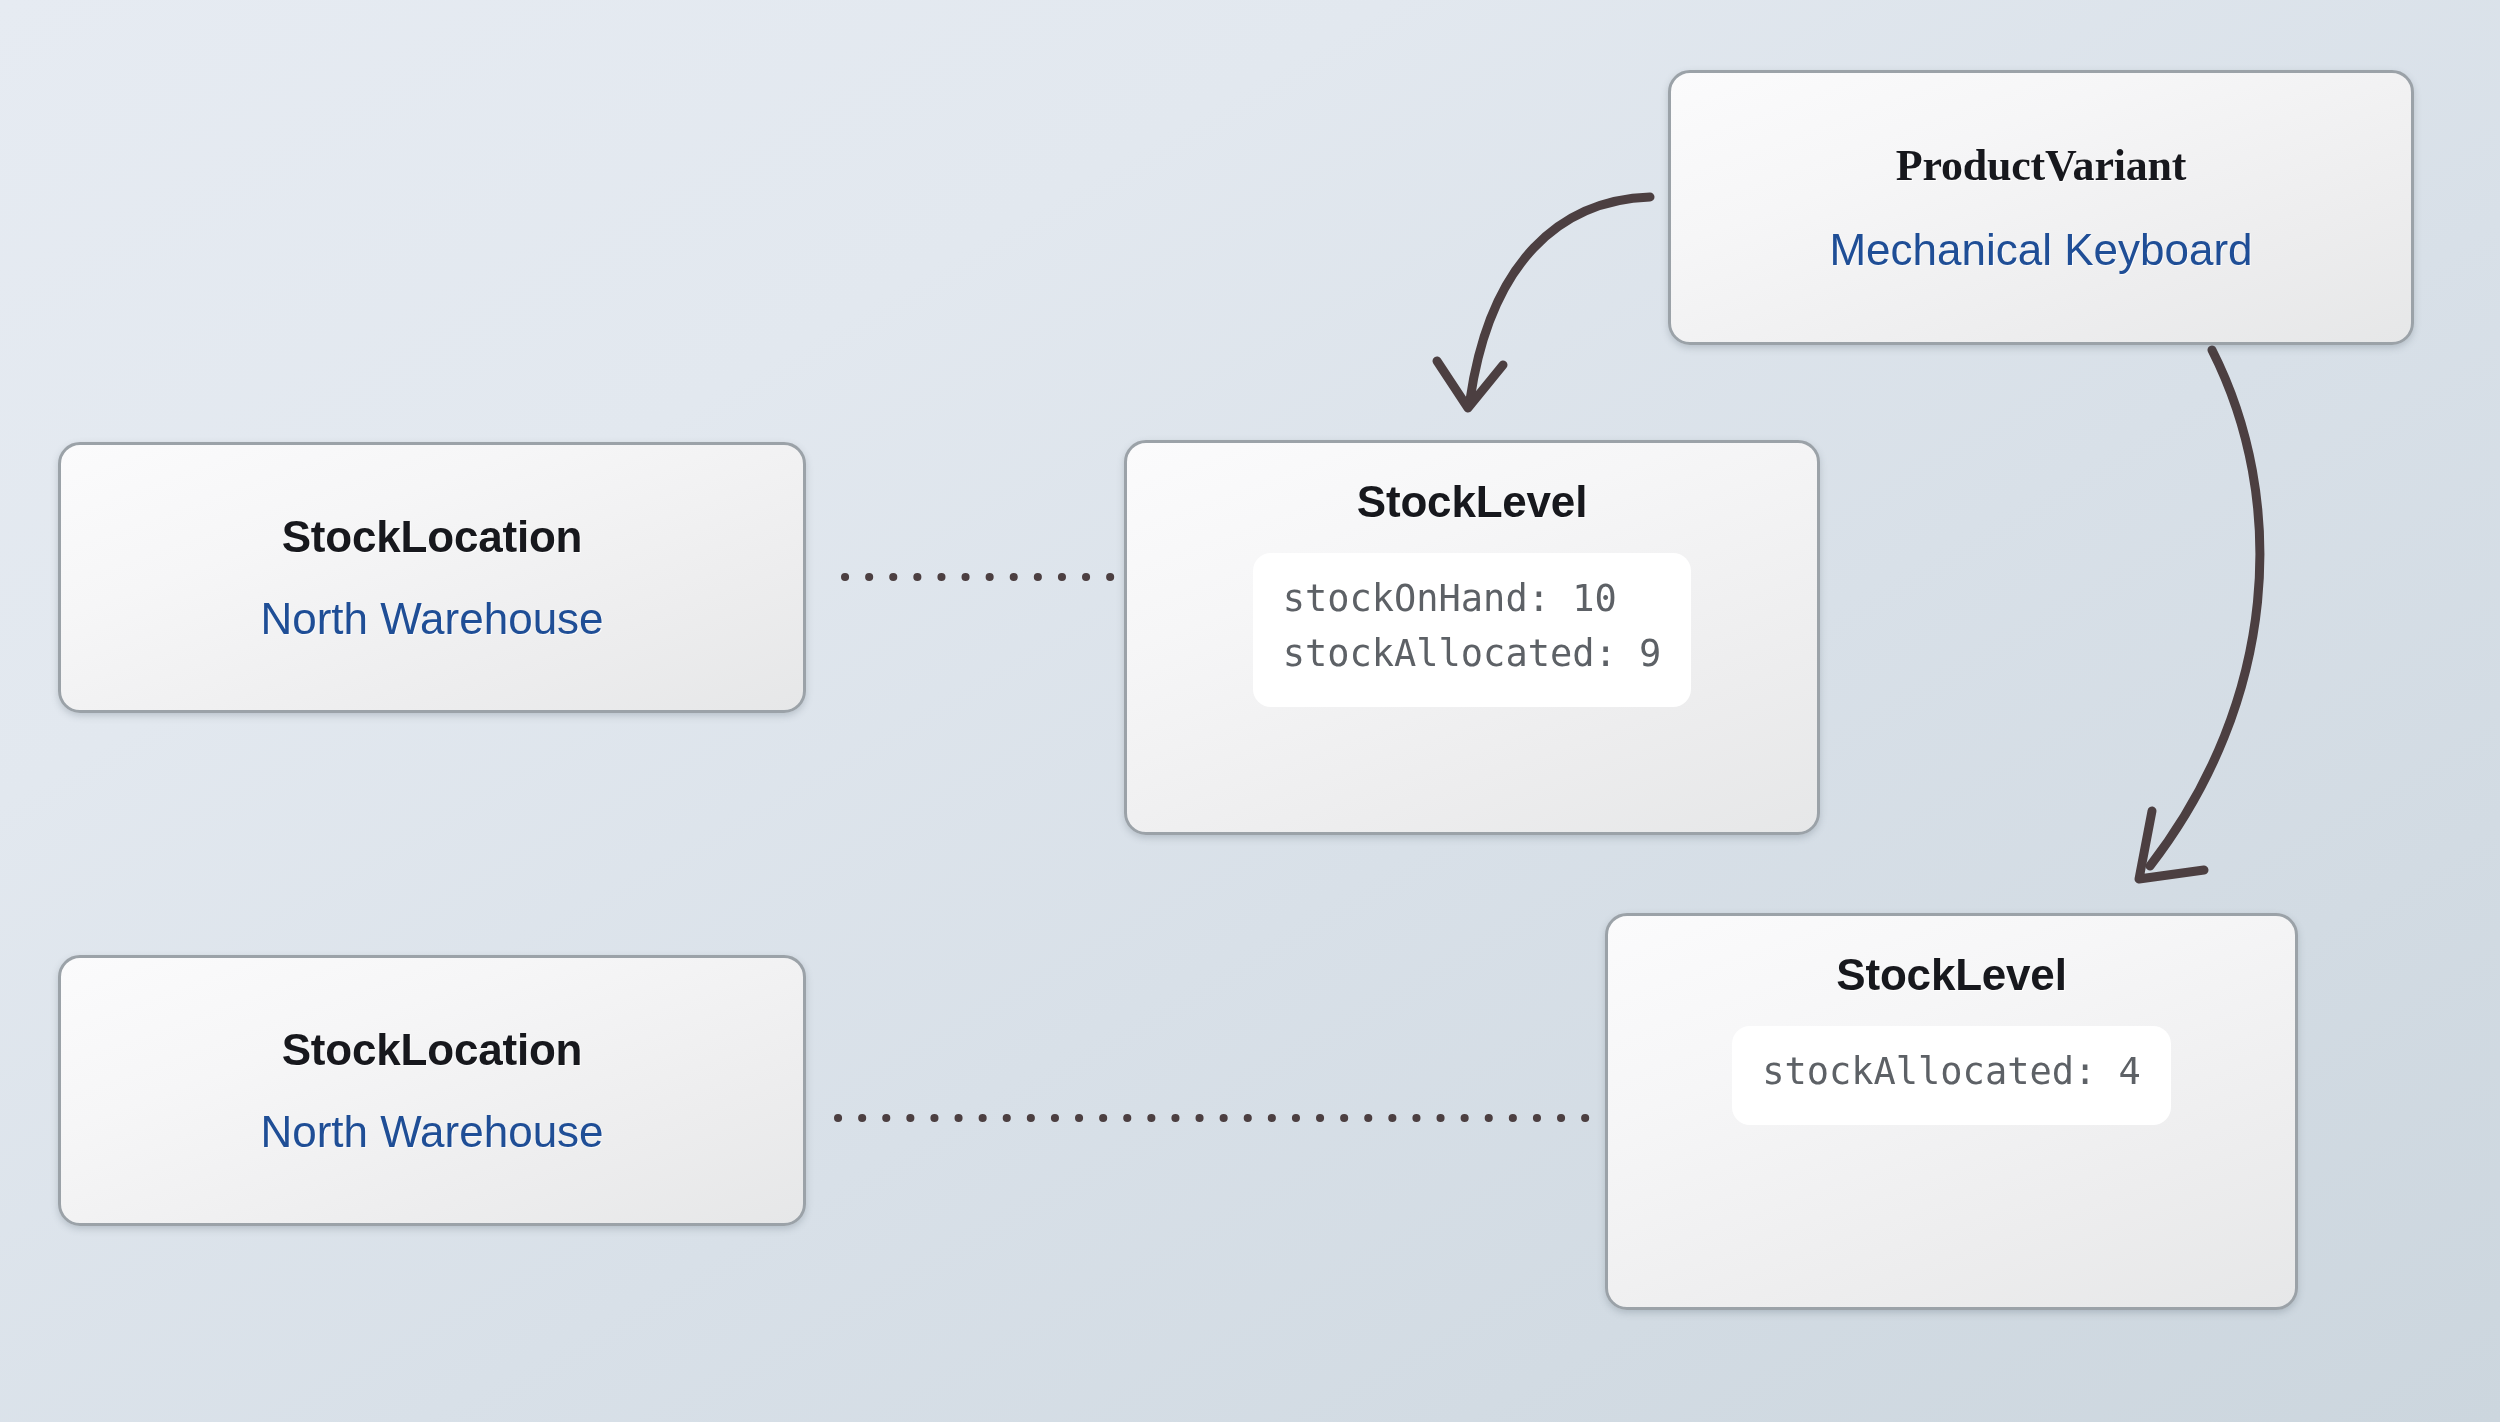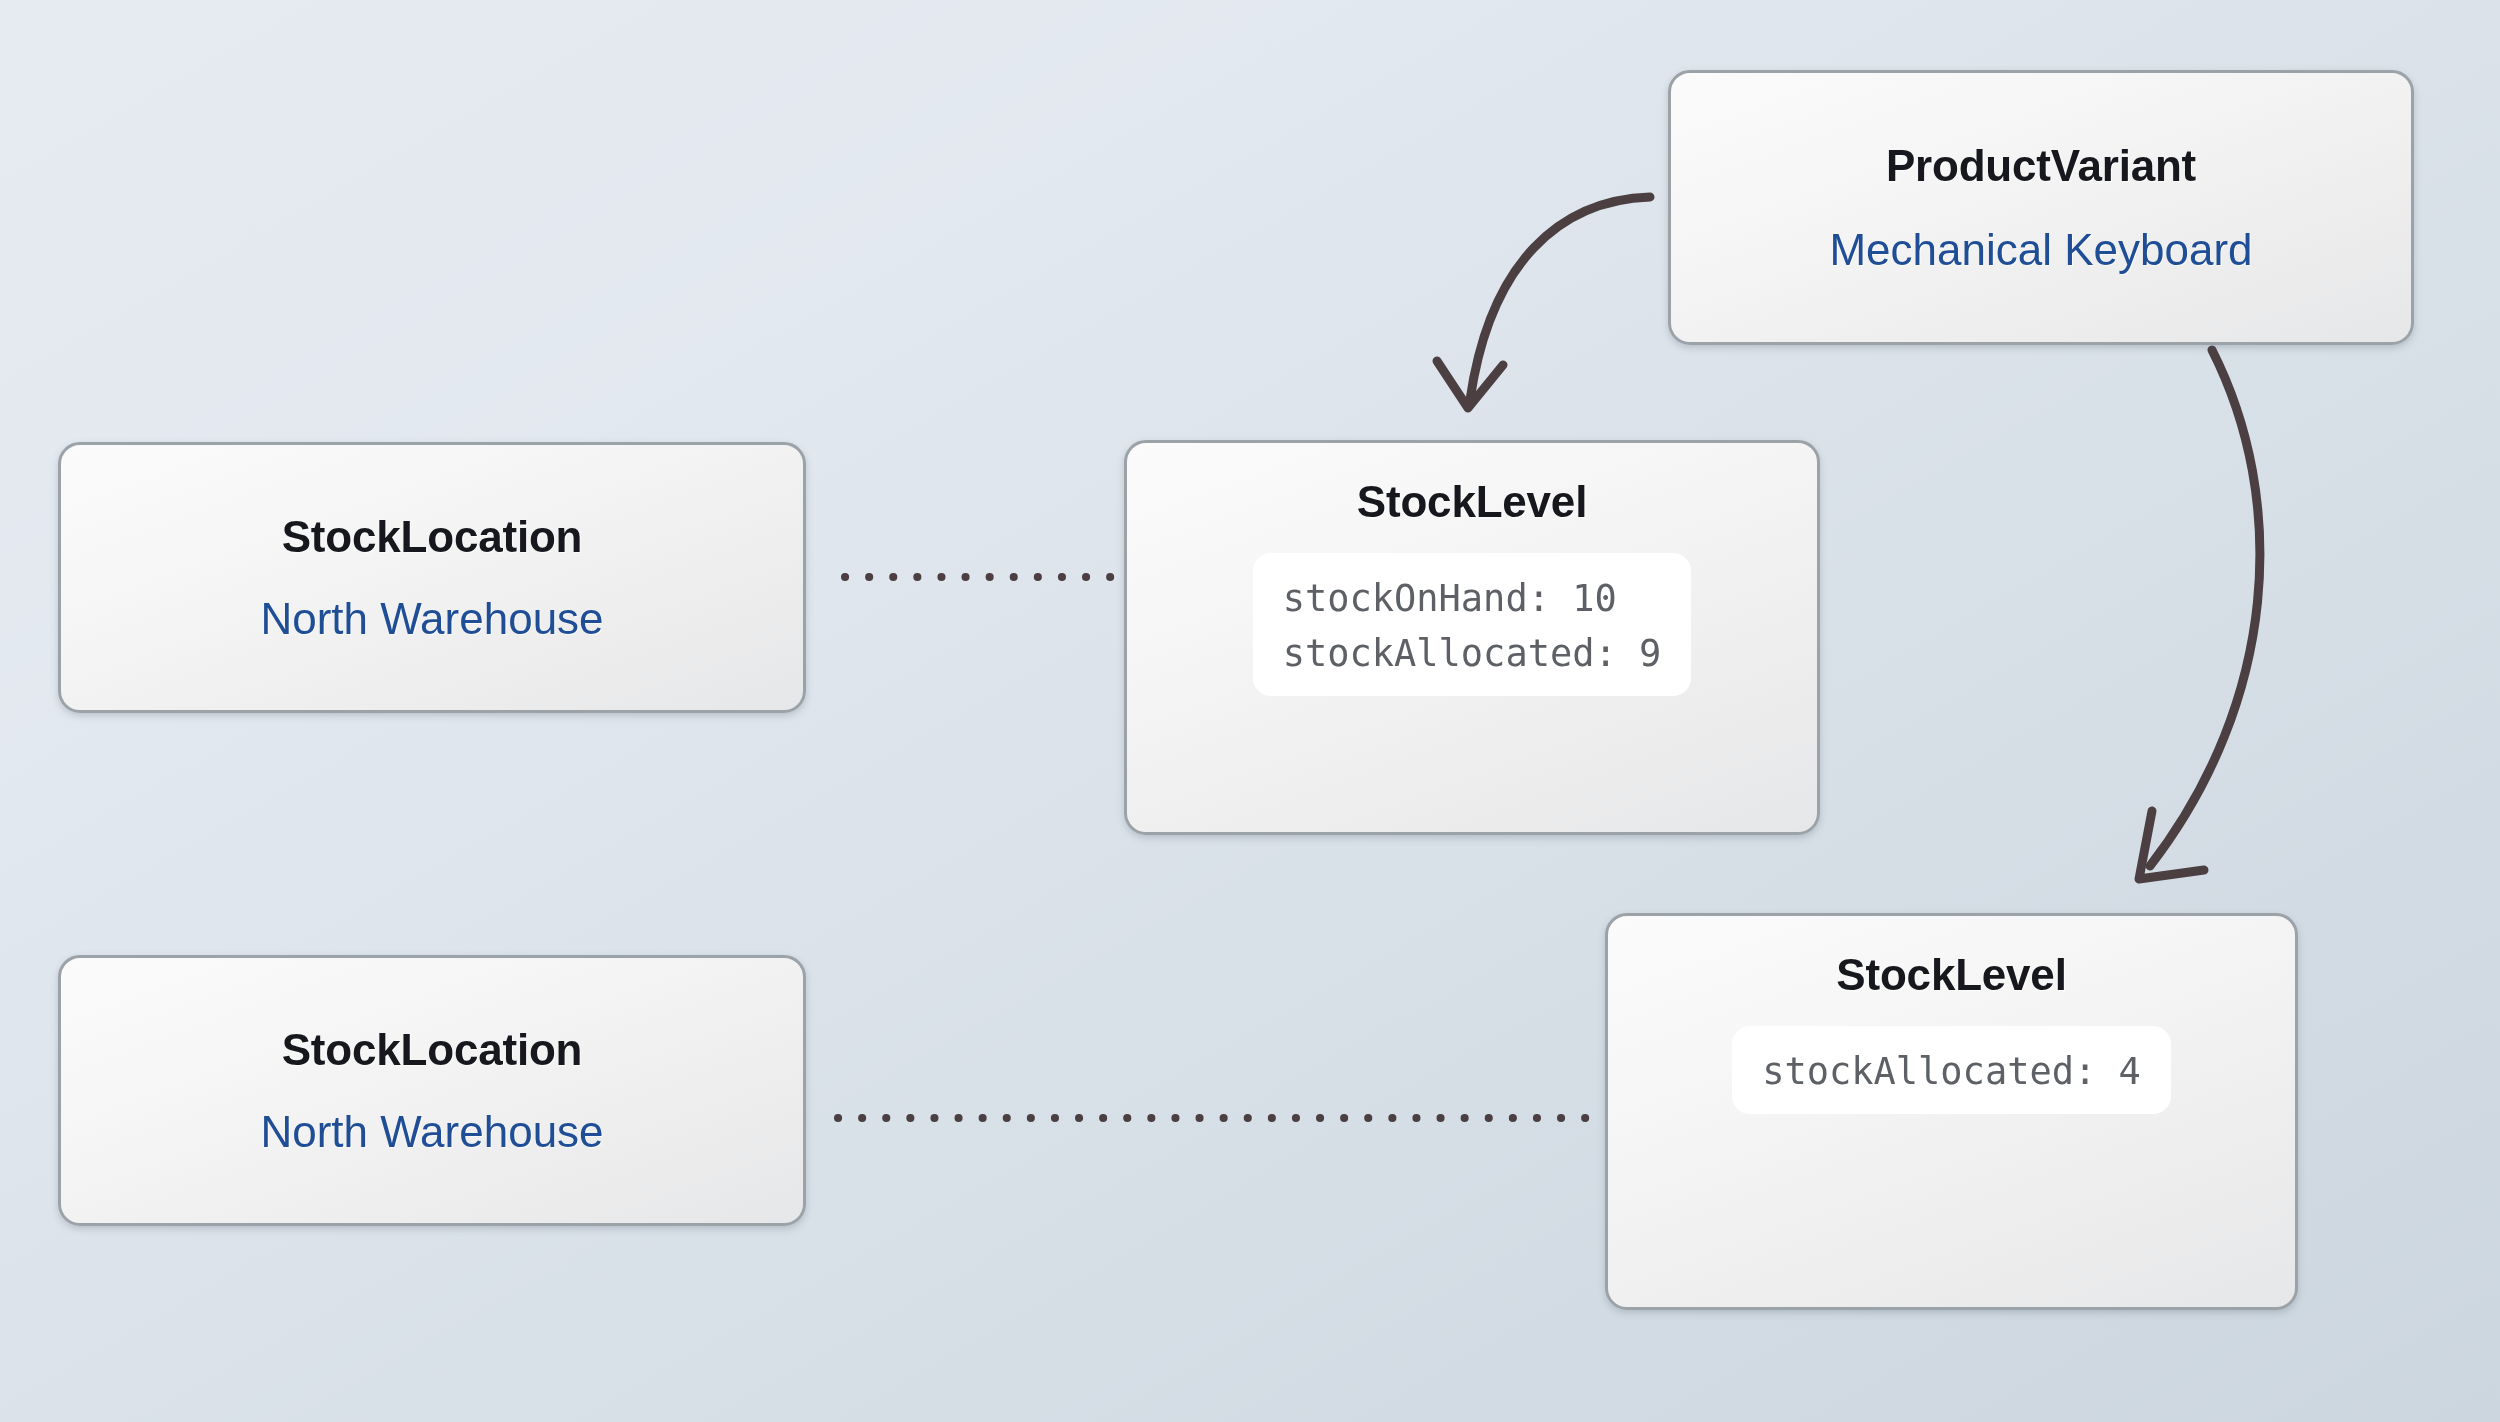--- a/index.html
+++ b/index.html
@@ -63,21 +63,21 @@
     white-space: nowrap;
   }
 
   
   #node-product-variant {
     left: 1668px;
     top: 70px;
     width: 746px;
     height: 275px;
   }
-  #node-product-variant .node-title { margin-bottom: 34px; }
+  #node-product-variant .node-title { margin-bottom: 34px; font-family: Liberation Serif, serif; }
 
   #node-stock-location-north {
     left: 58px;
     top: 442px;
     width: 748px;
     height: 271px;
   }
   #node-stock-location-north .node-title { margin-bottom: 32px; }
 
   #node-stock-location-south {
@@ -104,21 +104,21 @@
     height: 397px;
     justify-content: flex-start;
     padding-top: 34px;
   }
 
   
   .prop-panel {
     margin-top: 26px;
     background: #ffffff;
     border-radius: 18px;
-    padding: 22px 30px 17px 30px;
+    padding: 22px 30px 28px 30px;
     display: flex;
     flex-direction: column;
     gap: 6px;
   }
 
   .prop-row {
     font-family: "DejaVu Sans Mono", monospace;
     font-size: 37px;
     color: #5d6166;
     white-space: pre;

